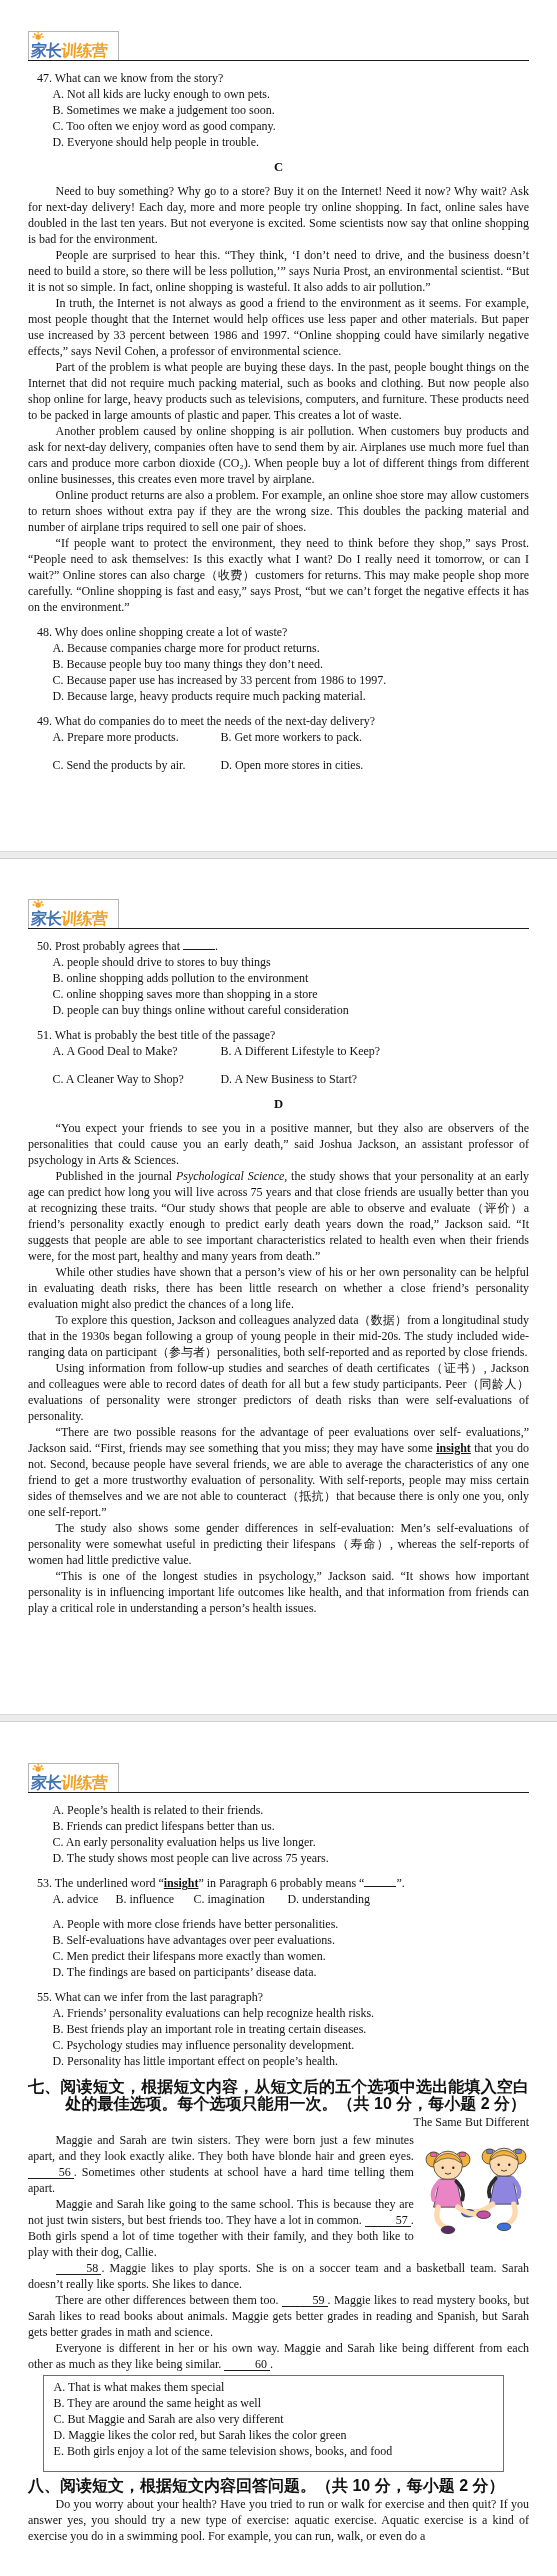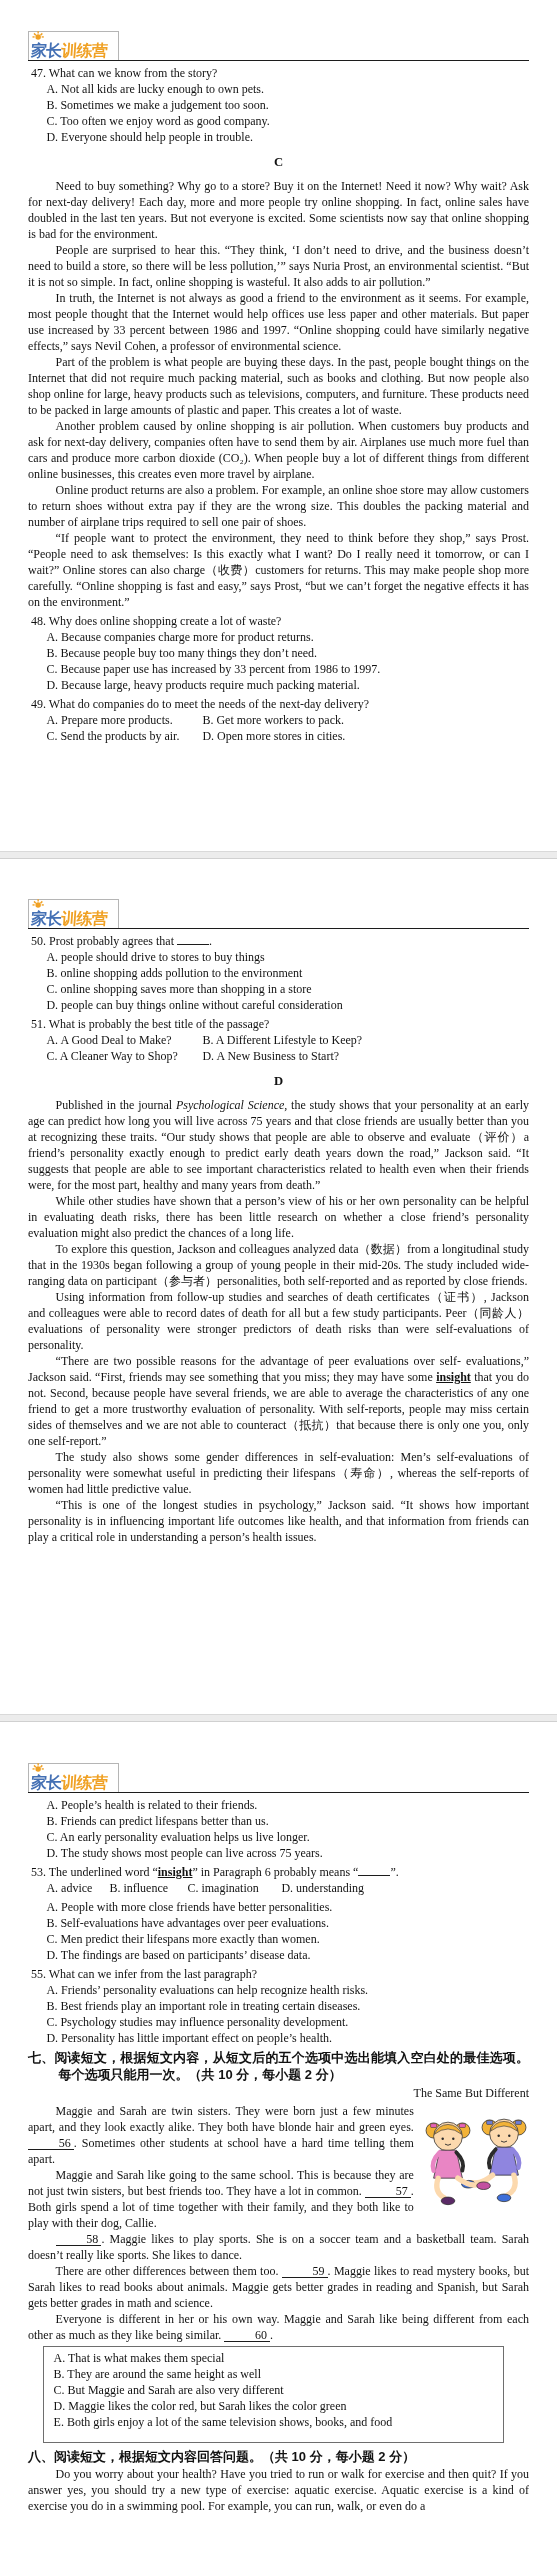--- a/index.html
+++ b/index.html
@@ -23,36 +23,36 @@
     width:91px; height:29px; border:0.8px solid #b5b5b5; border-bottom:none;
     position:relative; display:flex; align-items:flex-end; padding:0.8px 1.5px 0 2.3px; box-sizing:border-box;
     background:#fff;
   }
   .logo-text { font-family:"Liberation Sans","DejaVu Sans",sans-serif; font-weight:700; font-size:16px; line-height:18.4px; letter-spacing:-0.8px; transform:skewX(-4deg); white-space:nowrap; }
   .logo-blue { color:#4470b4; }
   .logo-orange { color:#f0a124; }
   .sun-icon { position:absolute; left:3.1px; top:-1.5px; width:12.3px; height:10.7px; }
 
   
-  .q { margin:3px; }
+  .q { margin:9px; }
   .q-stem { }
   .opt { padding-left:15.4px; }
-  .opt-grid { display:grid; grid-template-columns:156px auto; padding-left:15.4px; }
+  .opt-grid { display:grid; grid-template-columns:156px auto; padding-left:15.4px;gap:12px; }
   .opt-row4 { display:grid; grid-template-columns:63px 78px 94px auto; padding-left:15.4px; }
 
   .section-label { text-align:center; font-weight:700; font-size:12.7px; margin:9.2px 0 7.7px 0; }
   .para { margin:0; text-align:justify; text-indent:2.3em; }
   .kw { font-weight:700; text-decoration:underline; }
   .ital { font-style:italic; }
 
   .blank { display:inline-block; border-bottom:0.8px solid #1c1c1c; text-align:center; line-height:11.5px; }
   .blank.num { min-width:35px; padding:0 3.1px; }
   .blank.empty { min-width:32px; height:10.7px; vertical-align:baseline; }
 
-  .sec-header { font-family:"Liberation Sans","DejaVu Sans",sans-serif; font-weight:700; font-size:13px; line-height:17.3px; padding-left:2.35em; text-indent:-2.35em; margin:1.5px 0 1.5px 0; text-align:justify; }
+  .sec-header { font-family:"Liberation Sans","DejaVu Sans",sans-serif; font-weight:700; font-size:16px; line-height:17.3px; padding-left:2.35em; text-indent:-2.35em; margin:1.5px 0 1.5px 0; text-align:justify; }
   .passage-title { text-align:right; margin:1.5px 0 1.5px 0; }
 
   .twins-fig { float:right; width:106px; height:112px; margin:1.5px 0 3.1px 9.2px; }
 
   .choice-box { border:1.2px solid #6e6e6e; margin:3.1px 25px 4.6px 15.4px; padding:3.1px 7.7px 12.3px 9.2px; }
   .choice-box .opt { padding-left:0; }
 
   .bottom-space { height:7.7px; }
 </style>
 </head>
@@ -146,20 +146,21 @@
       <div class="opt-grid">
         <span>A. A Good Deal to Make?</span>
         <span>B. A Different Lifestyle to Keep?</span>
         <span>C. A Cleaner Way to Shop?</span>
         <span>D. A New Business to Start?</span>
       </div>
     </div>
 
     <div class="section-label">D</div>
 
+    <p class="para">“You expect your friends to see you in a positive manner, but they also are observers of the personalities that could cause you an early death,” said Joshua Jackson, an assistant professor of psychology in Arts &amp; Sciences.</p>
     <p class="para"><span>Published in the journal </span><span class="ital">Psychological Science</span><span>, the study shows that your personality at an early age can predict how long you will live across 75 years and that close friends are usually better than you at recognizing these traits. “Our study shows that people are able to observe and evaluate（评价）a friend’s personality exactly enough to predict early death years down the road,” Jackson said. “It suggests that people are able to see important characteristics related to health even when their friends were, for the most part, healthy and many years from death.”</span></p>
     <p class="para">While other studies have shown that a person’s view of his or her own personality can be helpful in evaluating death risks, there has been little research on whether a close friend’s personality evaluation might also predict the chances of a long life.</p>
     <p class="para">To explore this question, Jackson and colleagues analyzed data（数据）from a longitudinal study that in the 1930s began following a group of young people in their mid-20s. The study included wide-ranging data on participant（参与者）personalities, both self-reported and as reported by close friends.</p>
     <p class="para">Using information from follow-up studies and searches of death certificates（证书）, Jackson and colleagues were able to record dates of death for all but a few study participants. Peer（同龄人）evaluations of personality were stronger predictors of death risks than were self-evaluations of personality.</p>
     <p class="para"><span>“There are two possible reasons for the advantage of peer evaluations over self- evaluations,” Jackson said. “First, friends may see something that you miss; they may have some </span><span class="kw">insight</span><span> that you do not. Second, because people have several friends, we are able to average the characteristics of any one friend to get a more trustworthy evaluation of personality. With self-reports, people may miss certain sides of themselves and we are not able to counteract（抵抗）that because there is only one you, only one self-report.”</span></p>
     <p class="para">The study also shows some gender differences in self-evaluation: Men’s self-evaluations of personality were somewhat useful in predicting their lifespans（寿命）, whereas the self-reports of women had little predictive value.</p>
     <p class="para">“This is one of the longest studies in psychology,” Jackson said. “It shows how important personality is in influencing important life outcomes like health, and that information from friends can play a critical role in understanding a person’s health issues.</p>
   </section>
 
   <div class="page-band"></div>

